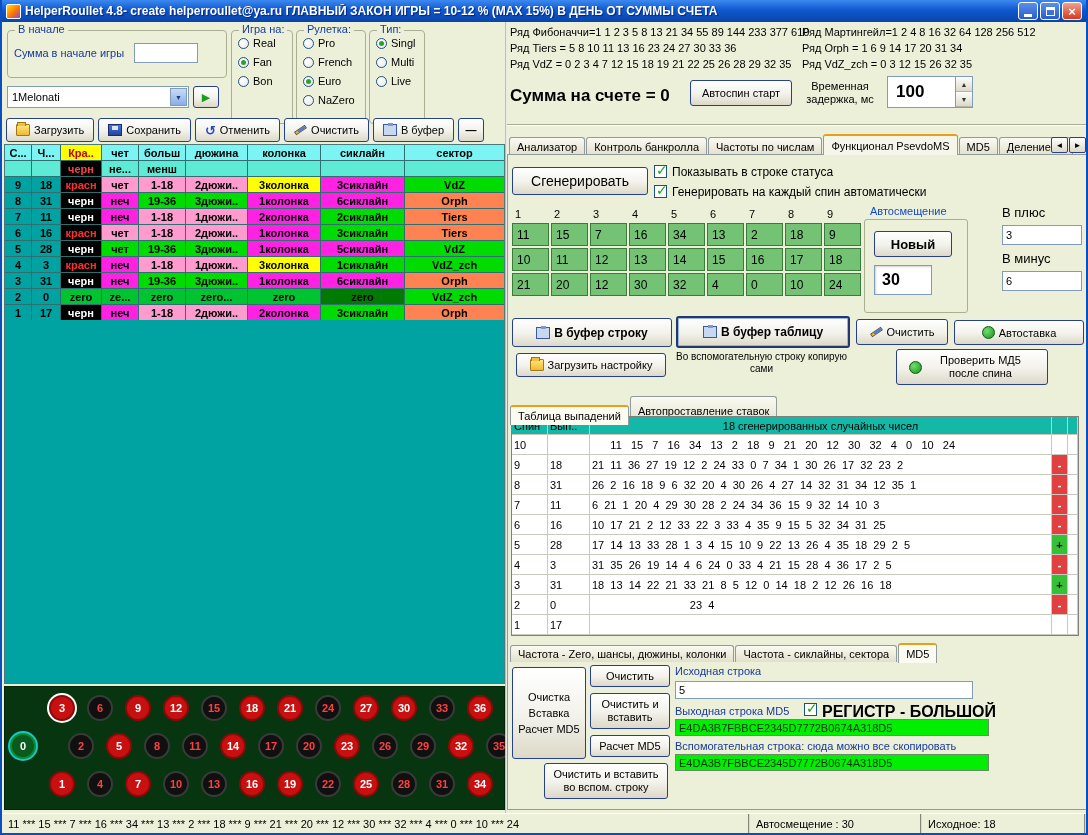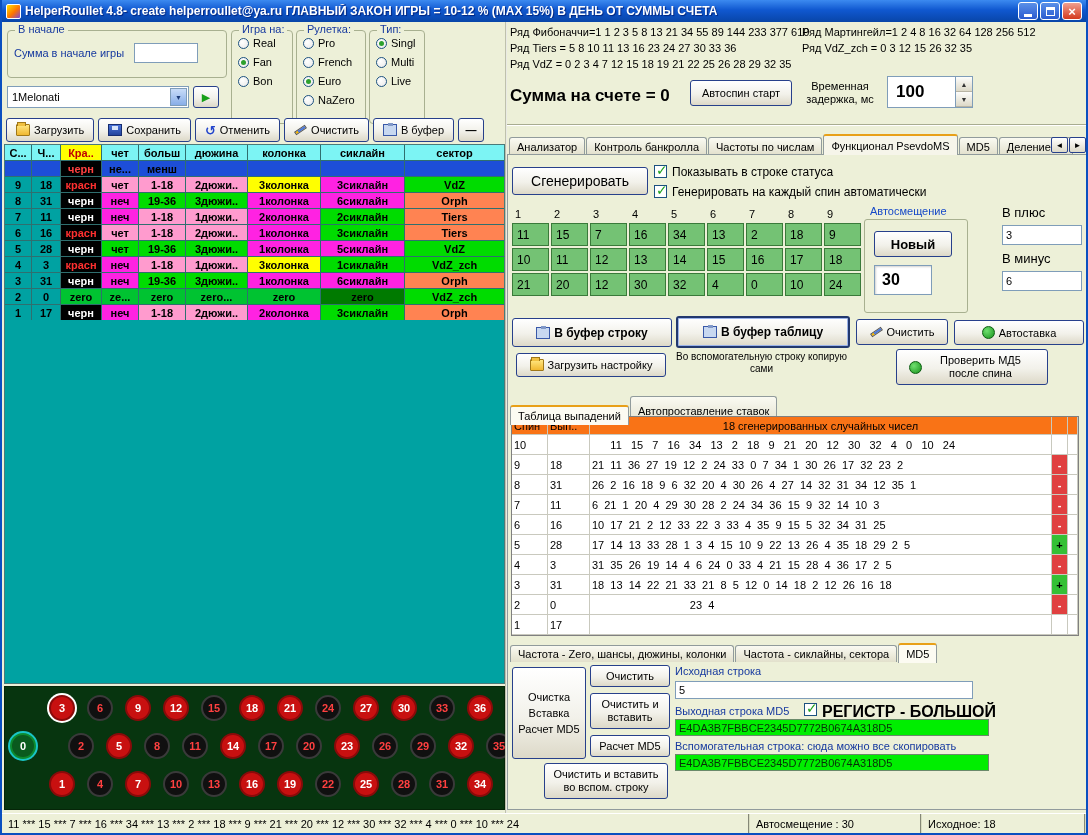--- a/index.html
+++ b/index.html
@@ -54,21 +54,21 @@
 #play-btn{left:186px;top:0;width:26px;height:22px;}
 .play-glyph{color:#18A018;font-size:11px;}
 #toolbar{position:absolute;left:2px;top:94px;display:flex;gap:4px;}
 #toolbar .xpbtn{position:static;height:24px;padding:0 9px;}
 #toolbar .collapse{width:26px;padding:0;font-weight:bold;}
 #history-wrap{position:absolute;left:0;top:120px;width:501px;height:540px;background:#00A2A2;border:1px solid #4A7A7A;}
 #history-table{display:grid;grid-template-columns:26px 28px 40px 36px 46px 61px 72px 83px auto;gap:1px;background:#2F6F6F;}
 .hcell{height:15px;font-size:11px;font-weight:bold;display:flex;align-items:center;justify-content:center;overflow:hidden;white-space:nowrap;}
 .hdr{background:#7CF4F4;color:#000;}
 .hdr.kra{background:#FFFF00;color:#C00000;}
-.hdr2{background:#1d4ed8;color:#000;}
+.hdr2{background:#5eead4;color:#000;}
 .hdr2.chern{background:#000;color:#FF4040;}
 .c-teal{background:#00A2A2;color:#000;}
 .c-kb{background:#000;color:#FF3030;}
 .c-kw{background:#000;color:#fff;}
 .c-pink{background:#FF9BCE;}
 .c-mag{background:#FF22E2;}
 .c-grn{background:#00DC00;}
 .c-yel{background:#FFFF00;}
 .c-sal{background:#FF8352;}
 .c-zgr{background:#00C331;}
@@ -120,21 +120,21 @@
 #autobet-btn{left:446px;top:165px;width:130px;height:25px;}
 #load-set-btn{left:8px;top:198px;width:150px;height:24px;}
 #hint-text{position:absolute;left:166px;top:196px;width:175px;font-size:10px;text-align:center;line-height:12px;}
 #check-md5-btn{left:388px;top:194px;width:152px;height:36px;}
 #check-md5-btn .wrapspan{width:110px;white-space:normal;line-height:13px;font-size:11px;text-align:center;}
 #sub-tabs{position:absolute;left:2px;top:241px;display:flex;align-items:flex-end;gap:1px;}
 #sub-tabs .tab{height:29px;}
 #sub-tabs .tab.active{height:20px;border-top:2px solid #E8A018;background:#FCFBF2;}
 #drops-table{position:absolute;left:3px;top:261px;width:568px;background:#fff;border:1px solid #808080;display:grid;grid-template-columns:36px 42px 1fr 16px 10px;}
 .dcell{border-right:1px solid #C9C9BE;border-bottom:1px solid #C9C9BE;font-size:11px;display:flex;align-items:center;padding:0 2px;height:20px;background:#fff;overflow:hidden;}
-.dhdr{background:#f97316;height:18px;}
+.dhdr{background:#14b8a6;height:18px;}
 .dnums-h{justify-content:center;}
 .dnums{white-space:pre;}
 .dres{justify-content:center;font-weight:bold;}
 .dres.neg{background:#E04040;color:#fff;}
 .dres.pos{background:#35C035;color:#000;}
 #freq-tabs{position:absolute;left:2px;top:488px;display:flex;align-items:center;gap:1px;}
 #freq-tabs .tab{height:17px;}
 #freq-tabs .tab.active{height:20px;border-top:2px solid #E8A018;background:#FCFBF2;}
 #md5-big-btn{left:4px;top:512px;width:74px;height:92px;white-space:normal;line-height:16px;padding:4px;text-align:center;}
 #md5-clear-btn{left:82px;top:510px;width:80px;height:22px;}
@@ -412,20 +412,21 @@
   <div id="vsep"></div>
 
   <div id="right-pane">
     <div id="series-col1">
         <div class="series-line">Ряд Фибоначчи=1 1 2 3 5 8 13 21 34 55 89 144 233 377 610</div>
         <div class="series-line">Ряд Tiers = 5 8 10 11 13 16 23 24 27 30 33 36</div>
         <div class="series-line">Ряд VdZ = 0 2 3 4 7 12 15 18 19 21 22 25 26 28 29 32 35</div>
       </div>
     <div id="series-col2">
         <div class="series-line">Ряд Мартингейл=1 2 4 8 16 32 64 128 256 512</div>
+        <div class="series-line">Ряд Orph = 1 6 9 14 17 20 31 34</div>
         <div class="series-line">Ряд VdZ_zch = 0 3 12 15 26 32 35</div>
       </div>
     <div id="balance">Сумма на счете = 0</div>
     <button class="xpbtn" id="autospin-btn">
         <span>Автоспин старт</span>
       </button>
     <div id="delay-label">Временная задержка, мс</div>
     <div id="delay-spin">
       <span class="spin-val">100</span>
       <span class="spin-btns">

